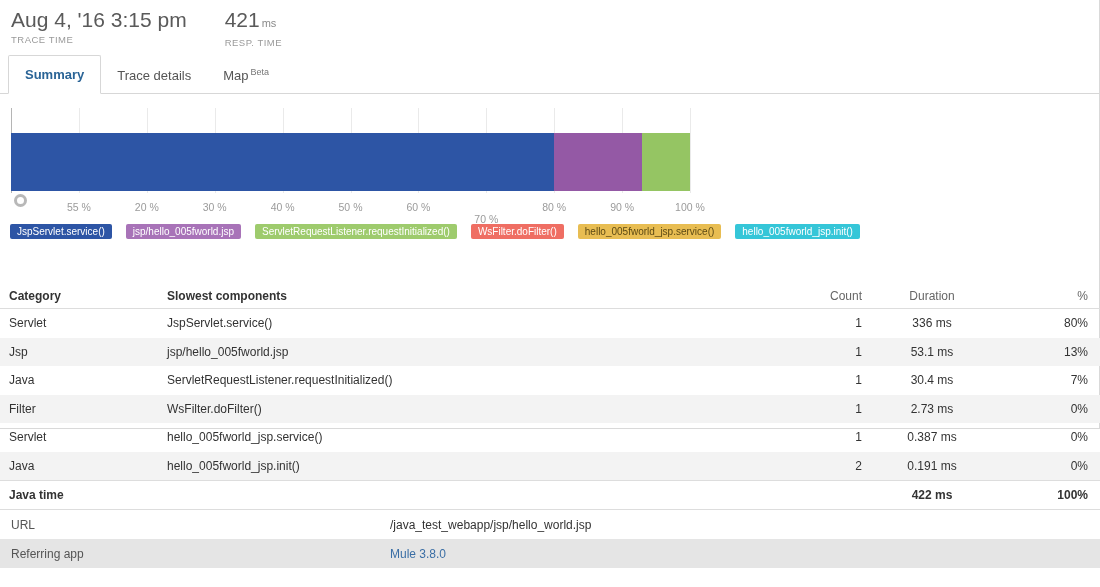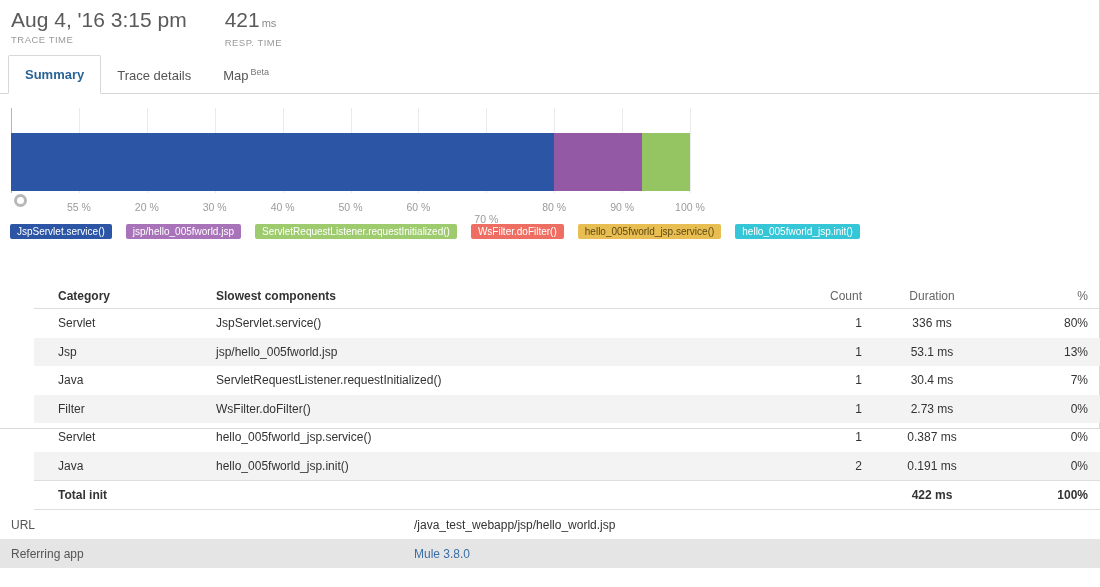--- a/index.html
+++ b/index.html
@@ -147,23 +147,22 @@
   .table {
     position: absolute;
     left: 0; top: 284px;
     width: 1100px;
   }
   .row {
     display: flex;
     align-items: center;
     height: 28.5px;
     font-size: 12px;
-    padding-left: 24px;
+    padding-left: 9px;
     padding-right: 12px;
-    margin-left: 34px;
   }
   .row.head {
     height: 25px;
     border-bottom: 1px solid #dddddd;
     color: #666;
   }
   .row.head .c-cat, .row.head .c-comp { font-weight: bold; color: #333; }
   .row.alt { background: #f3f3f3; }
   .c-cat   { width: 158px; flex: none; }
   .c-comp  { flex: 1 1 auto; }
@@ -178,21 +177,21 @@
   }
   .meta-row {
     display: flex;
     align-items: center;
     height: 29px;
     font-size: 12px;
     padding-left: 11px;
   }
   .meta-row.alt { background: #e5e5e5; }
   .meta-key { width: 379px; flex: none; color: #555; }
-  .meta-val { flex: 1 1 auto; color: #333; margin-left: 24px; }
+  .meta-val { flex: 1 1 auto; color: #333; }
   .link { color: #3a6ea5; cursor: pointer; }
 </style>
 </head>
 <body>
 
 <div class="page">
 
   <div class="header">
     <div class="metric">
       <div class="metric-value">Aug 4, '16 3:15 pm</div>
@@ -299,21 +298,21 @@
         </div>
         <div class="row alt">
           <div class="c-cat">Java</div>
           <div class="c-comp">hello_005fworld_jsp.init()</div>
           <div class="c-count">2</div>
           <div class="c-dur">0.191 ms</div>
           <div class="c-pct">0%</div>
         </div>
       </div>
     <div class="row total">
-      <div class="c-cat">Total init</div>
+      <div class="c-cat">Java time</div>
       <div class="c-comp"></div>
       <div class="c-count"></div>
       <div class="c-dur">422 ms</div>
       <div class="c-pct">100%</div>
     </div>
     <div id="meta-body">
         <div class="meta-row">
           <div class="meta-key">URL</div>
           <div class="meta-val">/java_test_webapp/jsp/hello_world.jsp</div>
         </div>

